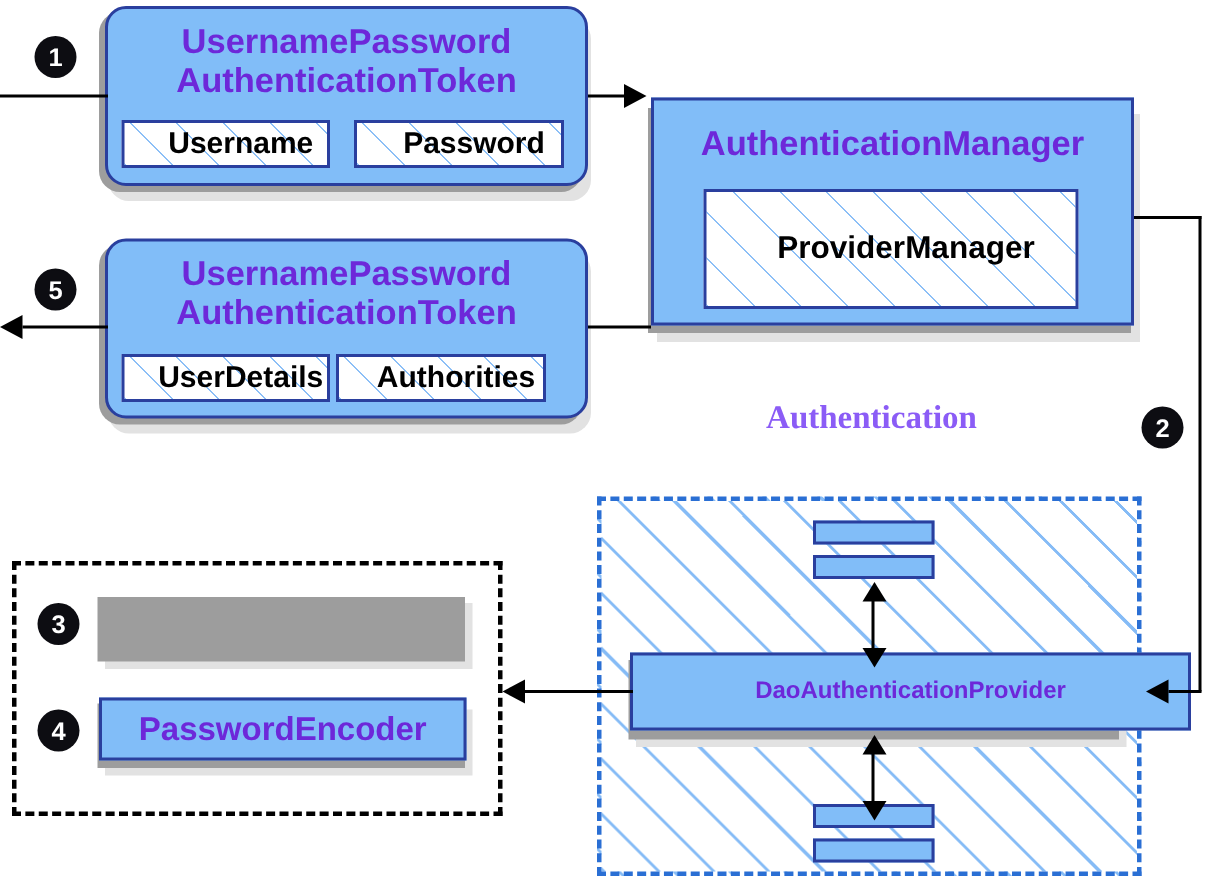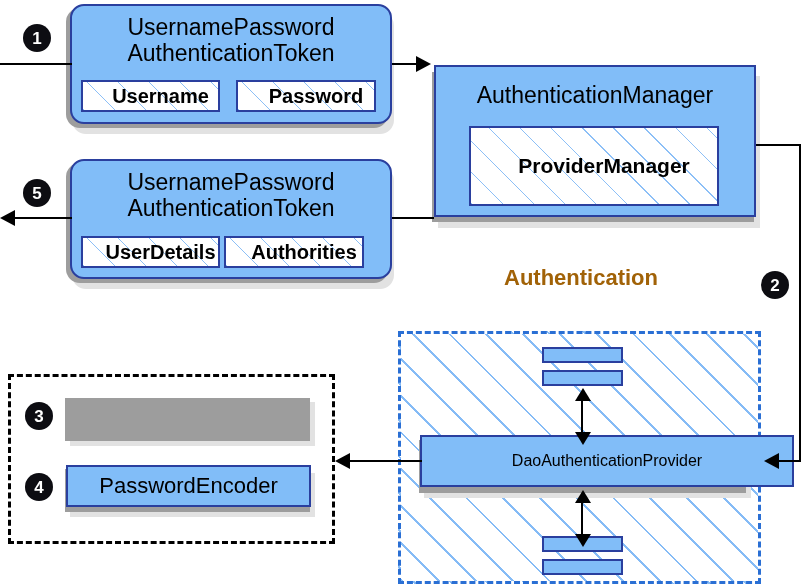--- a/index.html
+++ b/index.html
@@ -14,22 +14,22 @@
     overflow:hidden;
   }
   .abs{position:absolute;}
 
   
   .node{
     position:absolute;
     background:#81bdf8;
     border:2px solid #2a3f9e;
     box-sizing:border-box;
-    color:#000000;
-    font-weight:normal;
+    color:#6d28d9;
+    font-weight:bold;
     display:flex;
     align-items:center;
     justify-content:center;
     text-align:center;
     line-height:1.12;
     z-index:6;
   }
   
   .shadow-dk,.shadow-lt{position:absolute;box-sizing:border-box;}
   .shadow-dk{background:#9d9d9d;z-index:3;}
@@ -107,24 +107,25 @@
     display:flex;align-items:center;justify-content:center;
     line-height:1;
     z-index:12;
     box-shadow:0 0 0 1px #0d0d12;
   }
 
   
   .caption{
     position:absolute;
     font-weight:bold;
-    color:#a16207;
+    color:#8b5cf6;
     text-align:center;
     line-height:1.13;
     z-index:5;
+    font-family:Liberation Serif, serif;
   }
 </style>
 </head>
 <body>
 
 <div id="canvas">
 
   <div class="shadow-lt round abs" style="left:72px;top:12px;width:322px;height:122px;"></div>
   <div class="shadow-dk round abs" style="left:66px;top:8px;width:322px;height:120px;"></div>
   <div class="node round" style="left:70px;top:4px;width:322px;height:120px;flex-direction:column;justify-content:flex-start;padding-top:9px;font-size:23px;">

